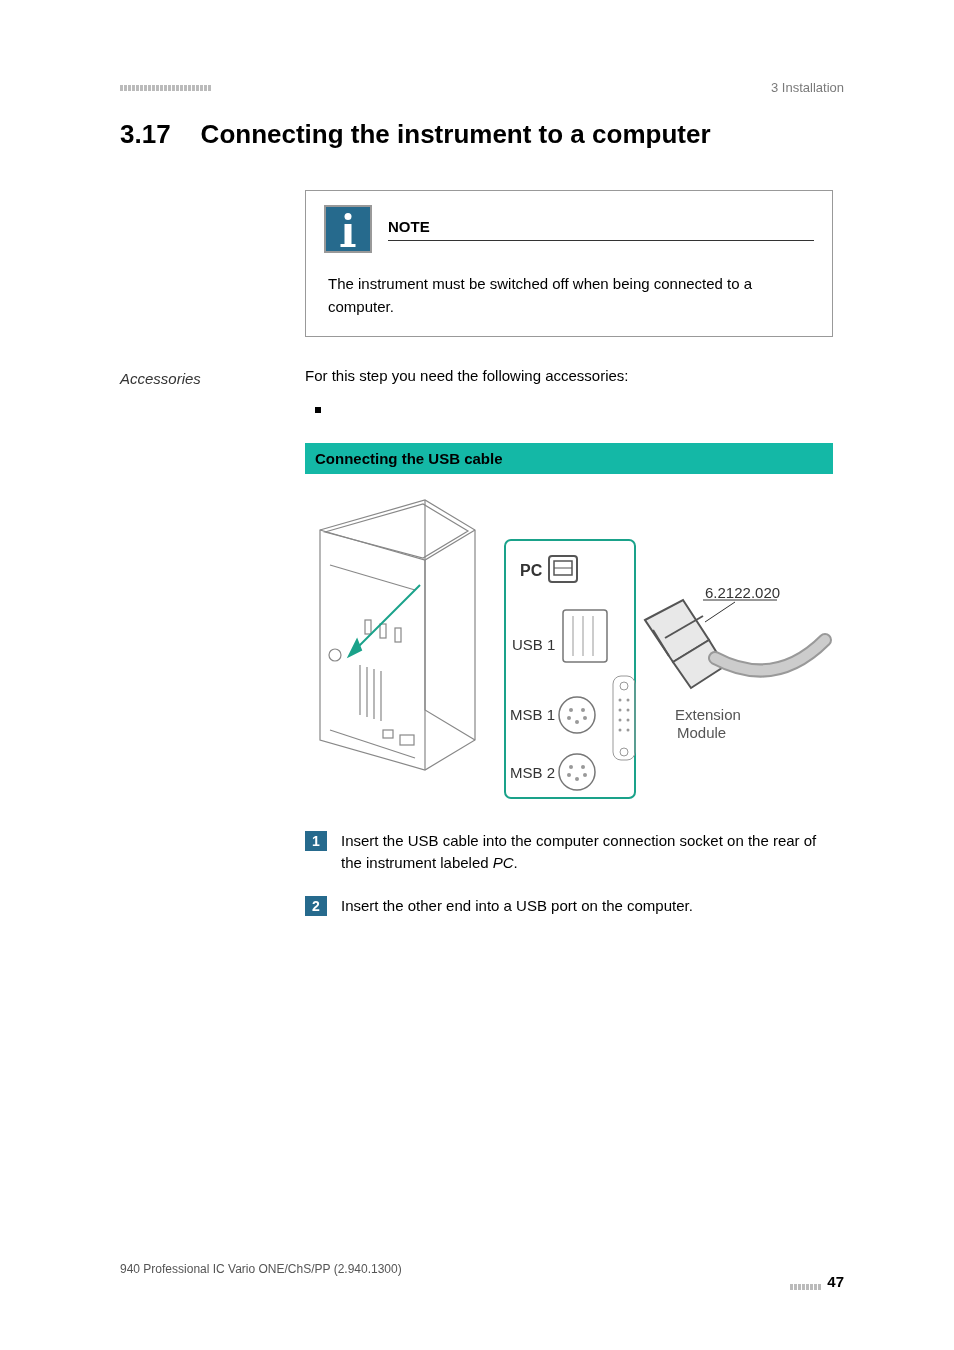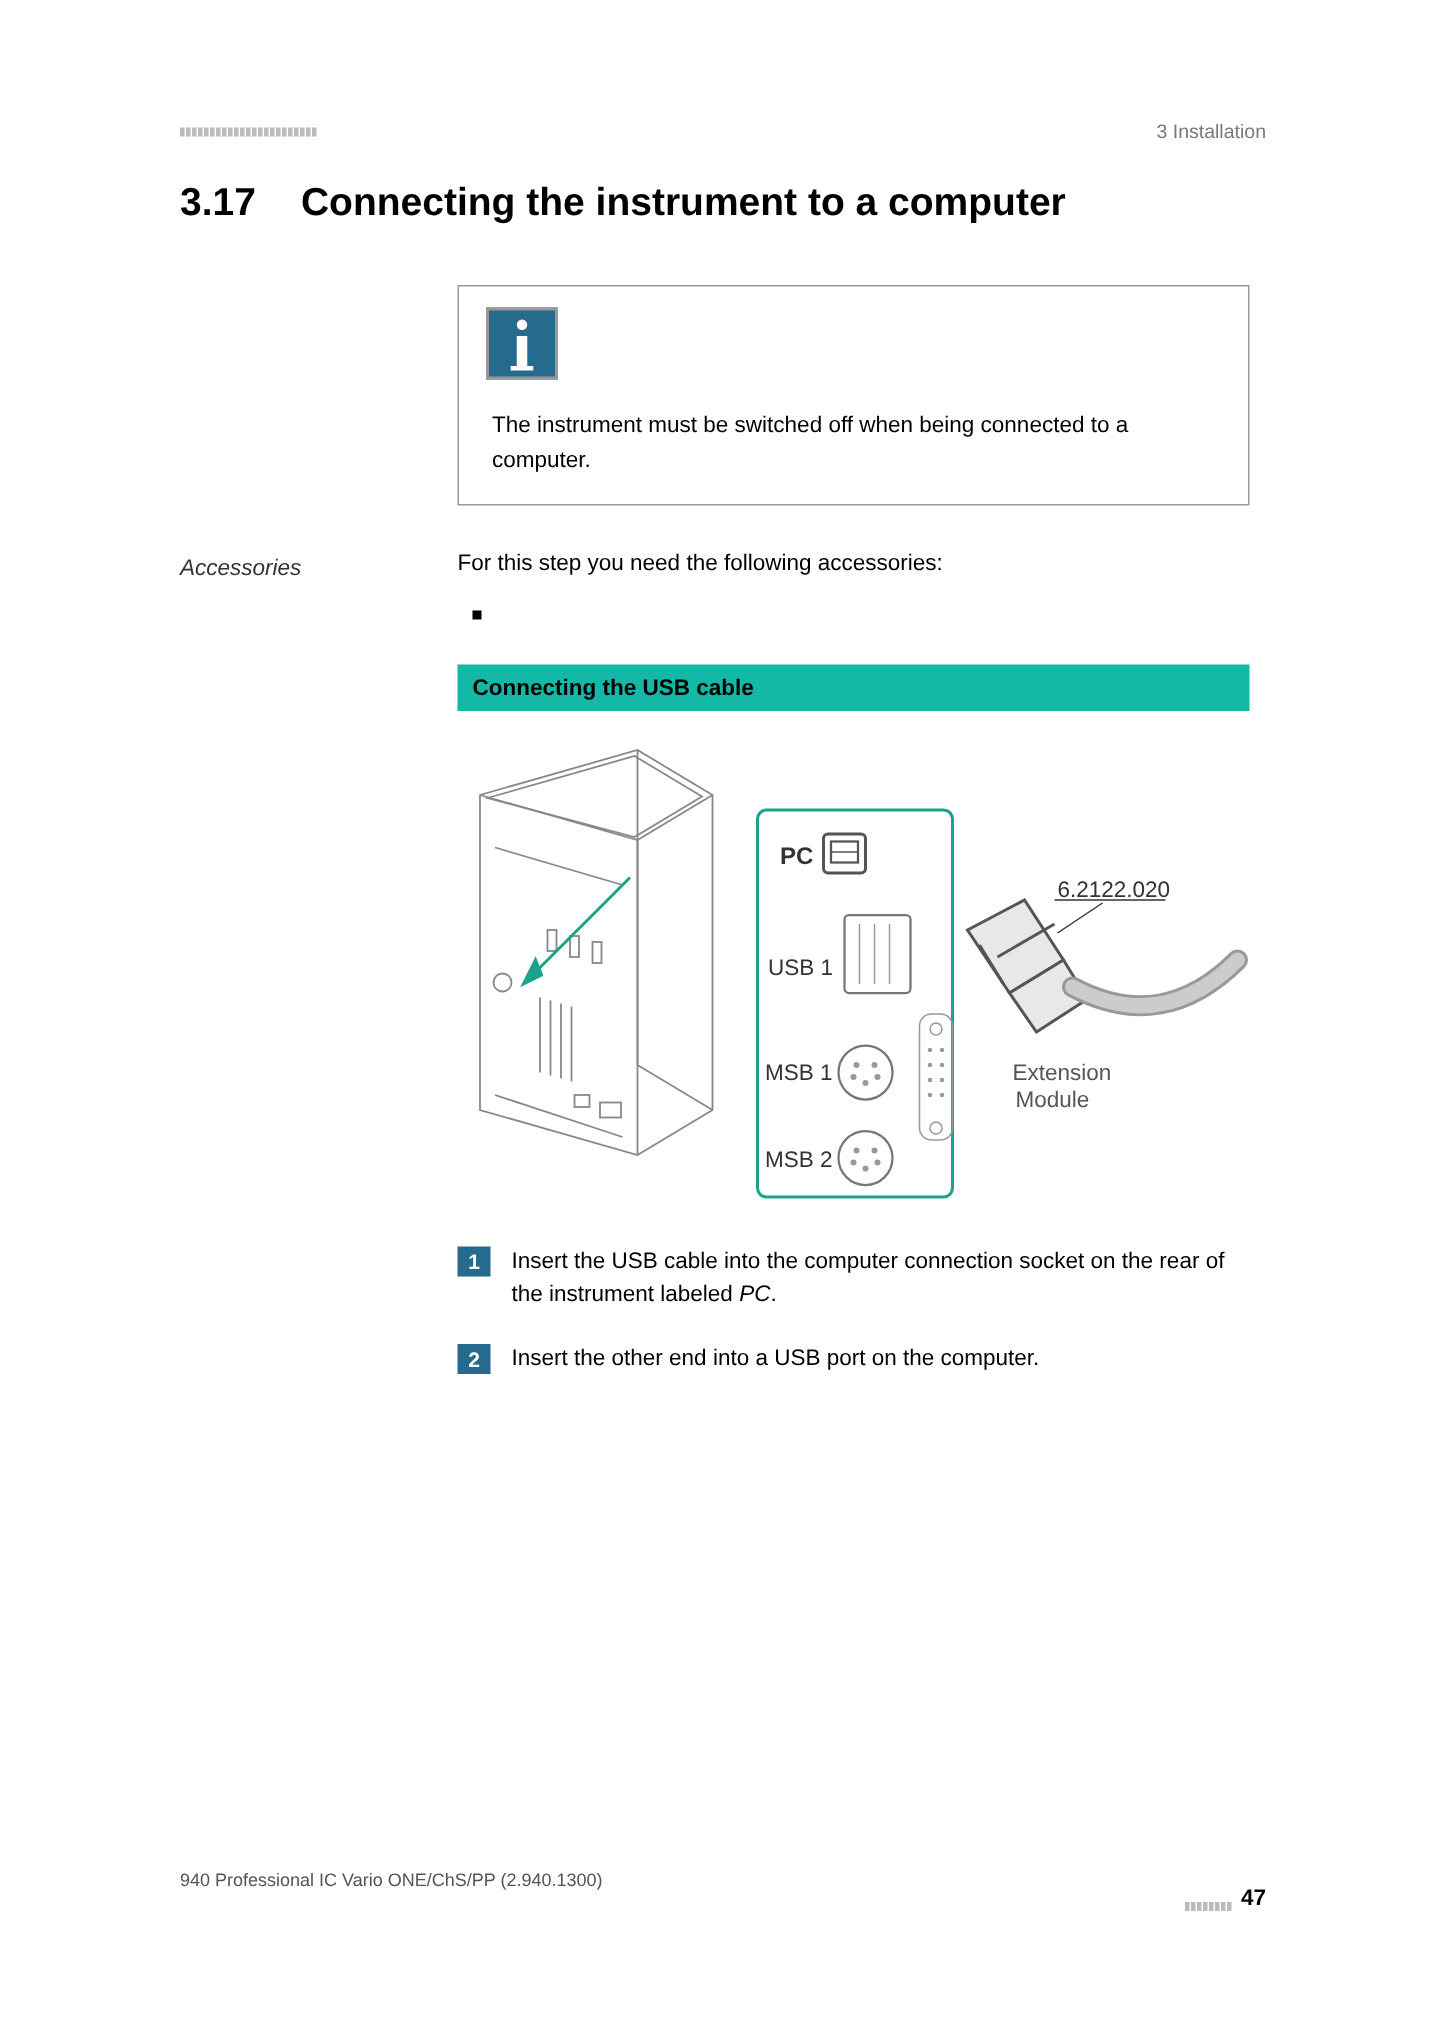--- a/index.html
+++ b/index.html
@@ -181,21 +181,21 @@
   }
   .step-text {
     font-size: 15px;
     line-height: 1.5;
   }
   .step-text em {
     font-style: italic;
   }
   .footer-row {
     position: absolute;
-    bottom: 76px;
+    bottom: 60px;
     left: 120px;
     right: 110px;
     display: flex;
     justify-content: space-between;
     align-items: center;
     font-size: 12px;
   }
   .footer-left {
     color: #555;
   }
@@ -260,20 +260,23 @@
   </div>
 
   <div class="content-col">
 
     <div class="note-box">
       <div class="note-head-row">
         <div class="note-icon">
           <div class="dot"></div>
             <div class="stem"></div>
             <div class="base"></div>
+        </div>
+        <div class="note-title-wrap">
+          <span class="note-title">NOTE</span>
         </div>
       </div>
       <div class="note-body">The instrument must be switched off when being connected to a computer.</div>
     </div>
 
     <div class="side-label" style="top:370px">Accessories</div>
 
     <div class="para">For this step you need the following accessories:</div>
 
     <div class="bullet-row">

